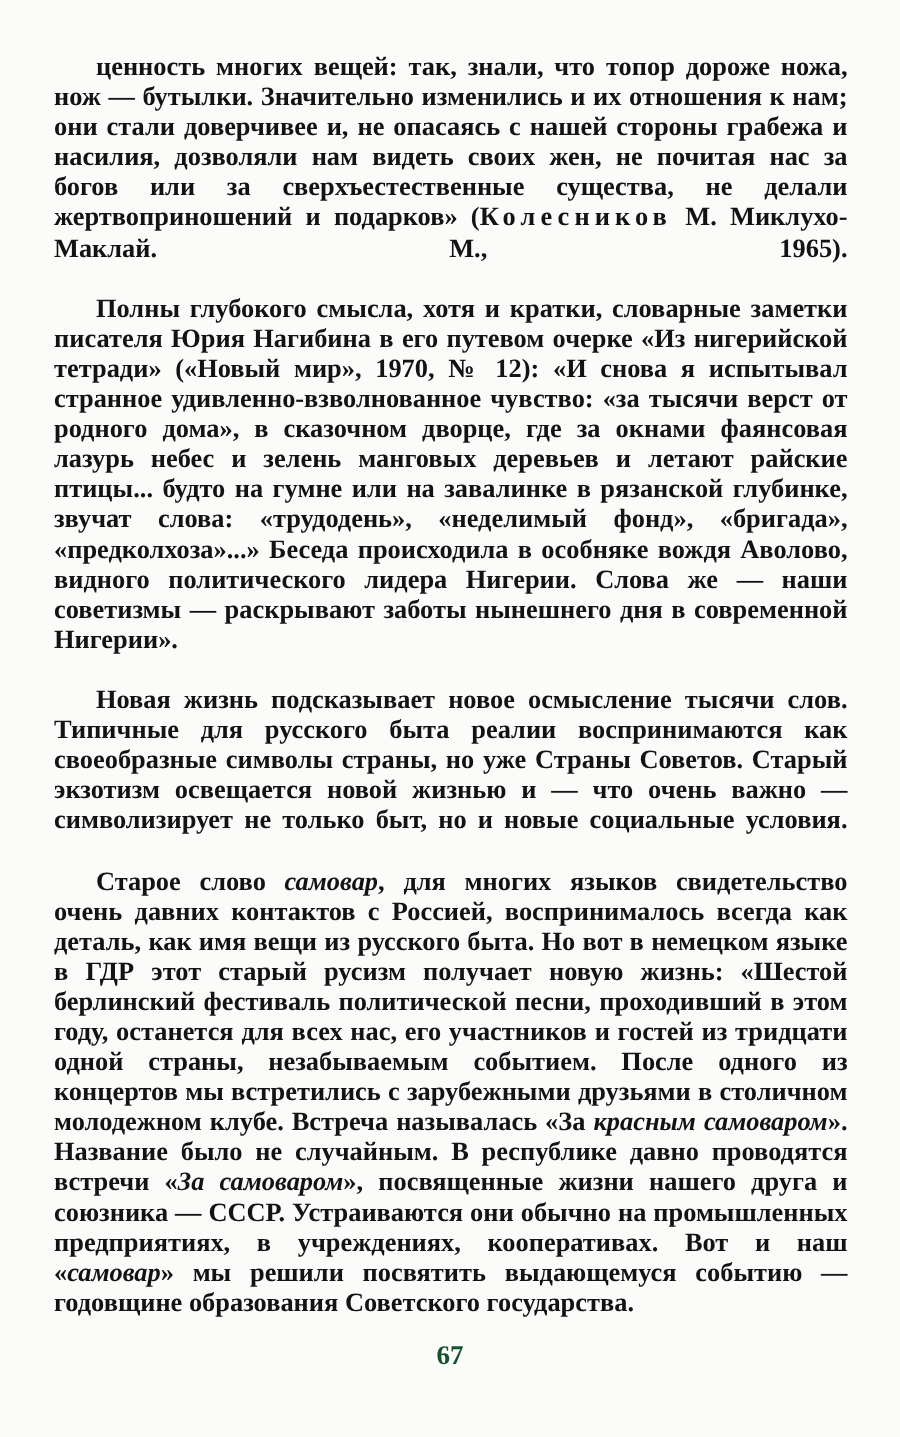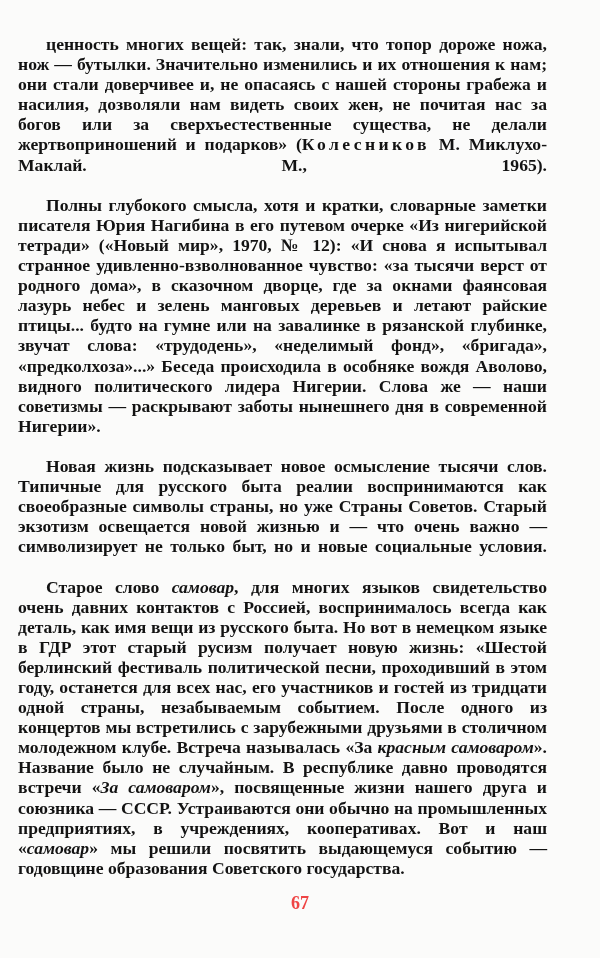--- a/index.html
+++ b/index.html
@@ -10,21 +10,21 @@
   .page {
     position: relative;
     width: 600px;
     height: 958px;
     background: #fbfbfa;
     overflow: hidden;
     box-sizing: border-box;
   }
   .textblock {
     position: absolute;
-    left: 18px;
+    left: 36px;
     top: 34px;
     width: 529px;
     font-family: "Liberation Serif", "DejaVu Serif", serif;
     font-size: 17.6px;
     line-height: 20.1px;
     color: #131313;
     text-align: justify;
     text-justify: inter-word;
     font-weight: 700;
     -webkit-font-smoothing: none;
@@ -50,21 +50,21 @@
   }
   .pageno {
     position: absolute;
     left: 0;
     top: 893px;
     width: 600px;
     text-align: center;
     font-family: "Liberation Serif", "DejaVu Serif", serif;
     font-size: 18px;
     font-weight: 700;
-    color: #ef4444;
+    color: #14532d;
   }
 </style>
 </head>
 <body>
 
 <div class="page">
 
   <div class="textblock">
     <p class="para"><span>ценность многих вещей: так, знали, что топор дороже ножа, нож — бутылки. Значительно изменились и их отношения к нам; они стали доверчивее и, не опасаясь с нашей стороны грабежа и насилия, дозволяли нам видеть своих жен, не почитая нас за богов или за сверхъестественные существа, не делали жертвоприношений и подарков» (</span><span class="spaced">Колесников</span><span> М. Миклухо-Маклай. М., 1965).</span></p>
     <p class="para"><span>Полны глубокого смысла, хотя и кратки, словарные заметки писателя Юрия Нагибина в его путевом очерке «Из нигерийской тетради» («Новый мир», 1970, № 12): «И снова я испытывал странное удивленно-взволнованное чувство: «за тысячи верст от родного дома», в сказочном дворце, где за окнами фаянсовая лазурь небес и зелень манговых деревьев и летают райские птицы... будто на гумне или на завалинке в рязанской глубинке, звучат слова: «трудодень», «неделимый фонд», «бригада», «предколхоза»...» Беседа происходила в особняке вождя Аволово, видного политического лидера Нигерии. Слова же — наши советизмы — раскрывают заботы нынешнего дня в современной Нигерии».</span></p>

